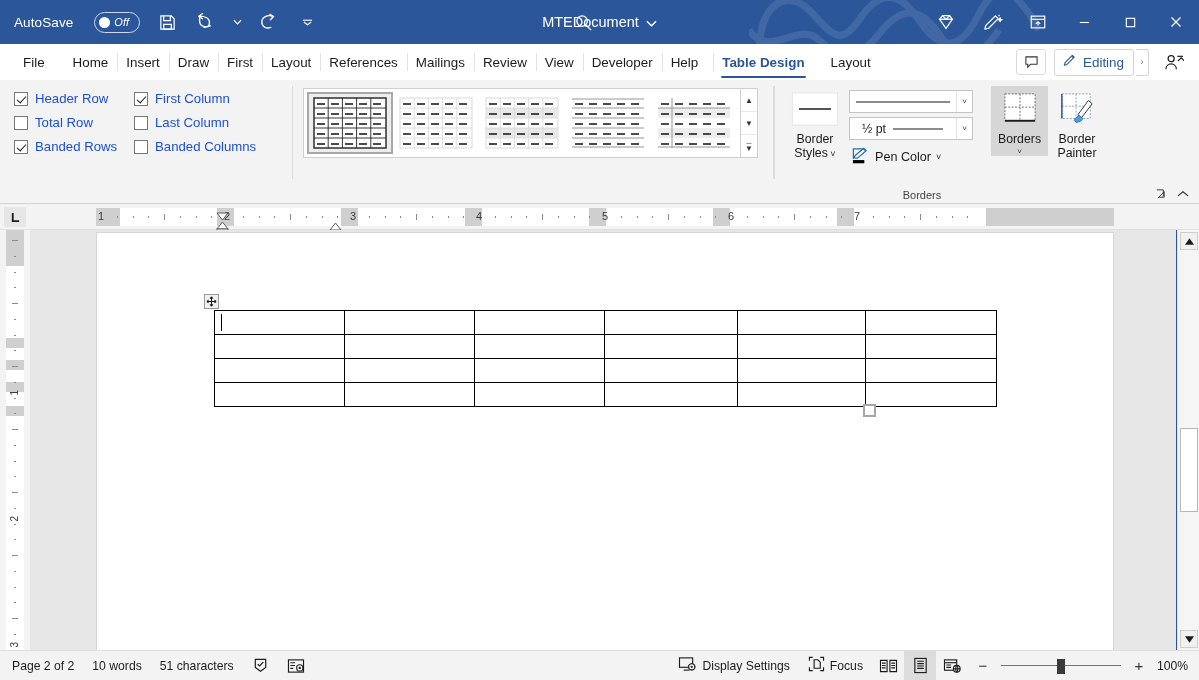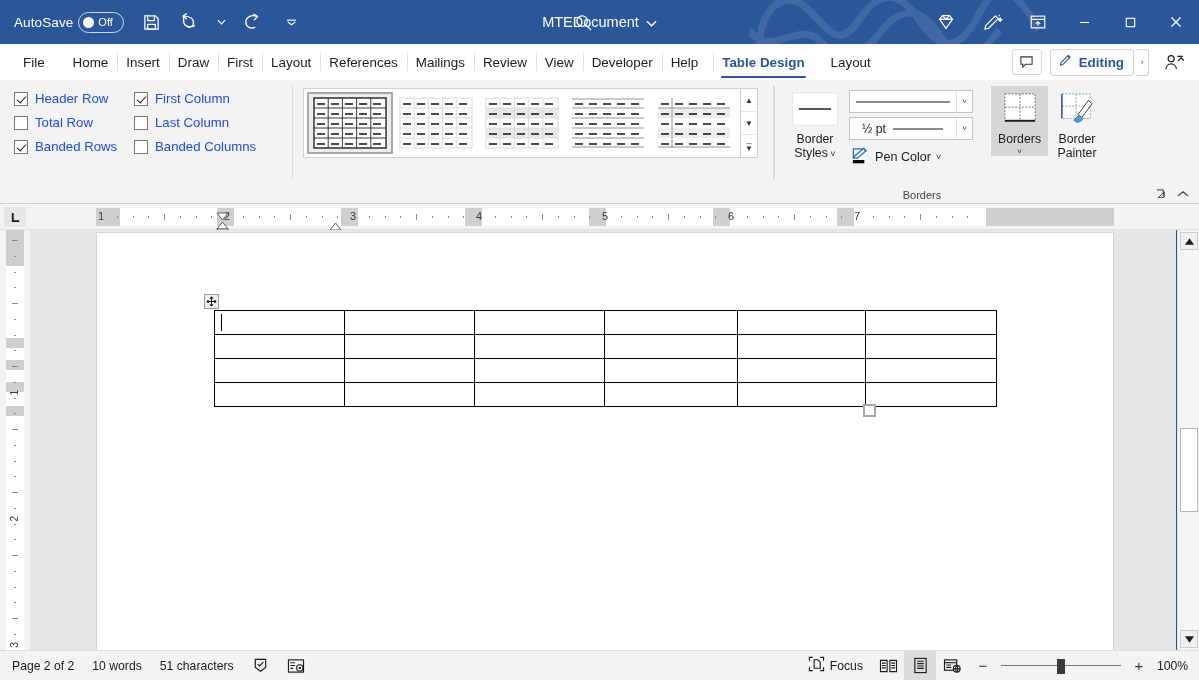--- a/index.html
+++ b/index.html
@@ -17,26 +17,27 @@
     background: #2b579a;
     display: flex; align-items: center;
     color: #fff;
     overflow: hidden;
   }
   #titlebar .swirl {
     position: absolute; right: 150px; top: -10px; width: 300px; height: 64px;
     opacity: .10; pointer-events: none;
   }
   .tb-left { display: flex; align-items: center; gap: 0; padding-left: 14px; z-index:2;}
-  .autosave-label { font-size: 13.5px; color: #fff; margin-right: 5px; letter-spacing: .1px;}
+  .autosave-label { font-size: 13.5px; color: #fff; margin-right: 21px; letter-spacing: .1px;}
   .toggle {
     width: 46px; height: 21px; border-radius: 11px;
     border: 1.4px solid #cdd8ea; background: transparent;
     display: flex; align-items: center; gap: 4px; padding: 0 4px;
     cursor: pointer;
+    font-style: italic;
   }
   .toggle .knob { width: 11px; height: 11px; border-radius: 50%; background: #fff; flex: none;}
   .toggle .tgl-txt { font-size: 11px; color: #fff; }
   .tb-icon {
     width: 38px; height: 34px; display: flex; align-items: center; justify-content: center;
     cursor: pointer;
   }
   .tb-icon.narrow { width: 26px; }
   .tb-title {
     position: absolute; left: 0; right: 0; top: 0; height: 44px;
@@ -81,21 +82,21 @@
   }
   .cmt-btn {
     width: 30px; height: 26px; display: flex; align-items: center; justify-content: center;
     border: 1px solid #dadada; border-radius: 3px; background: #fff; cursor: pointer;
     margin-right: 6px;
   }
   .editing-btn {
     display: flex; align-items: center; gap: 6px; height: 27px;
     padding: 0 9px 0 7px; border: 1px solid #d4d4d4; border-radius: 3px;
     background: #fff; cursor: pointer;
-    font-size: 13.4px; color: #2b579a; font-weight: bold;
+    font-size: 13.4px; color: #2b579a; font-weight: normal;
   }
   .editing-more {
     width: 13px; height: 27px; border: 1px solid #d4d4d4; border-left: none;
     border-radius: 0 3px 3px 0; background: #fff; cursor: pointer;
     display: flex; align-items: center; justify-content: center;
     font-size: 9px; color: #555;
   }
   .share-btn { width: 38px; height: 28px; display:flex; align-items:center; justify-content:center; cursor:pointer; margin-left:4px;}
 
   
@@ -871,20 +872,32 @@
       <path d="M3.5 5h5M3.5 8h5M3.5 11h3"></path>
       <circle cx="13.5" cy="10.5" r="3.3" fill="#fff"></circle>
       <circle cx="13.5" cy="10.5" r="1.3" fill="#1b1b1b" stroke="none"></circle>
     </svg>
   </div>
 
   <div style="flex:1"></div>
 
   <div class="sb-item">
     <span>
+      <svg width="19" height="16" viewBox="0 0 20 17" fill="none" stroke="#1b1b1b" stroke-width="1.2">
+        <rect x="1.5" y="2" width="14" height="10"></rect>
+          <path d="M6 15h6"></path>
+        <circle cx="14.5" cy="11.5" r="3.3" fill="#fff"></circle>
+        <circle cx="14.5" cy="11.5" r="1.2" fill="#1b1b1b" stroke="none"></circle>
+        <path d="M14.5 7.6v1M14.5 14.4v1M10.6 11.5h1M17.4 11.5h1"></path>
+      </svg>
+    </span>
+    <span>Display Settings</span>
+  </div>
+  <div class="sb-item">
+    <span>
       <svg width="17" height="16" viewBox="0 0 18 17" fill="none" stroke="#1b1b1b" stroke-width="1.2">
         <path d="M1.5 5V1.5H5M13 1.5h3.5V5M16.5 12v3.5H13M5 15.5H1.5V12"></path>
         <path d="M6.5 4h4l2.5 2.5V13h-6.5z"></path>
       </svg>
     </span>
     <span>Focus</span>
   </div>
 
   <div class="view-btn">
     <svg width="19" height="16" viewBox="0 0 20 17" fill="none" stroke="#1b1b1b" stroke-width="1.2">

